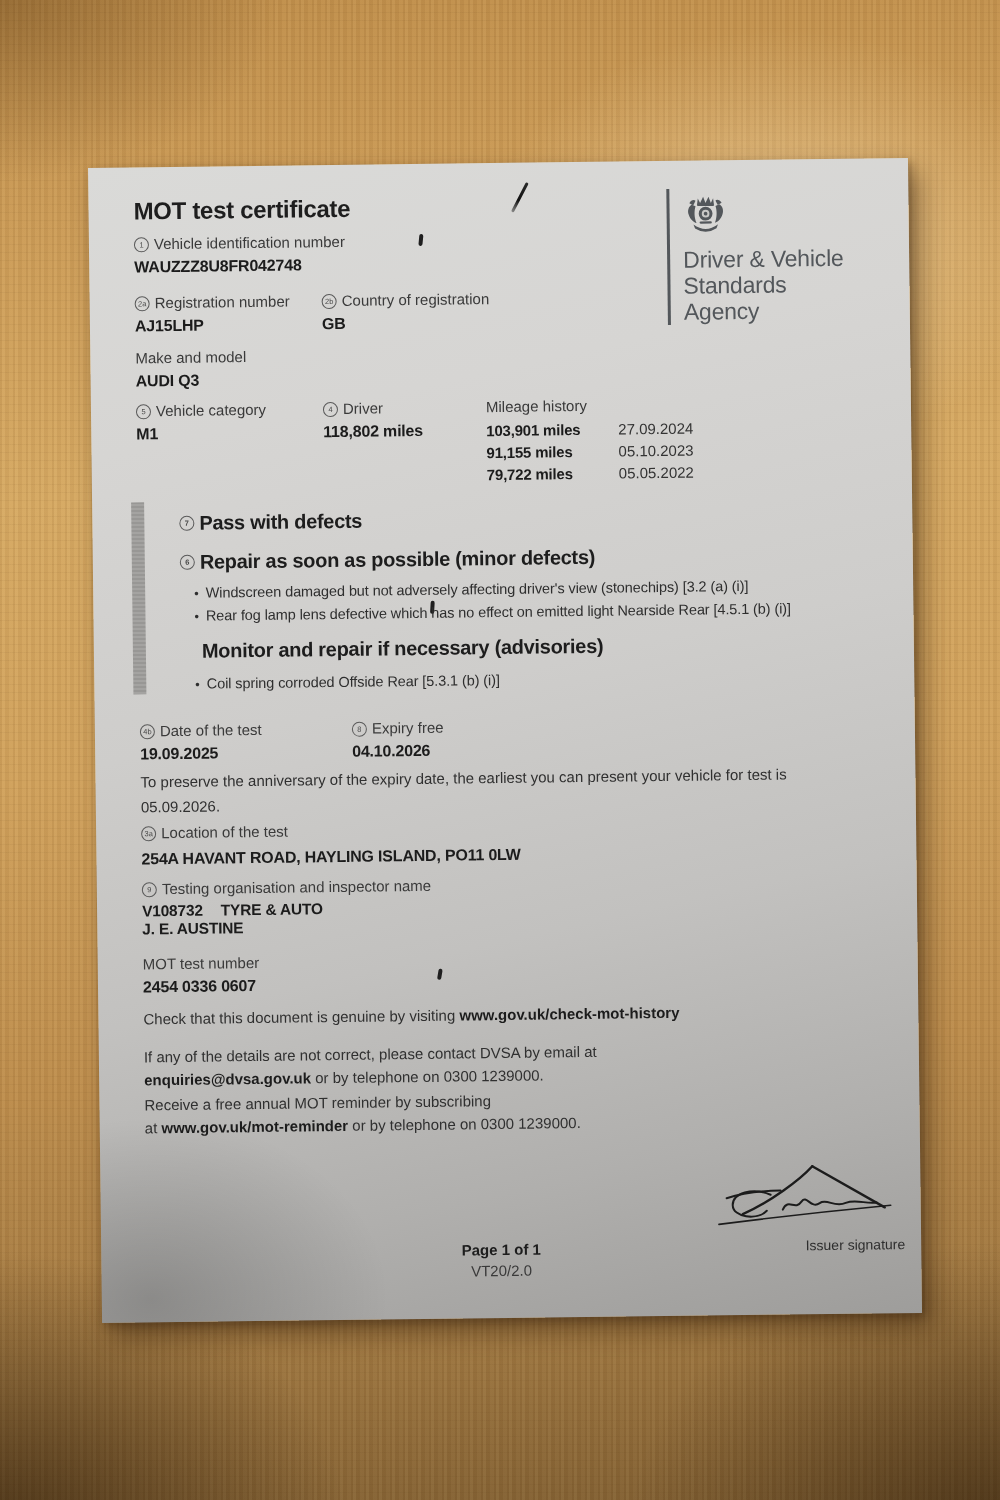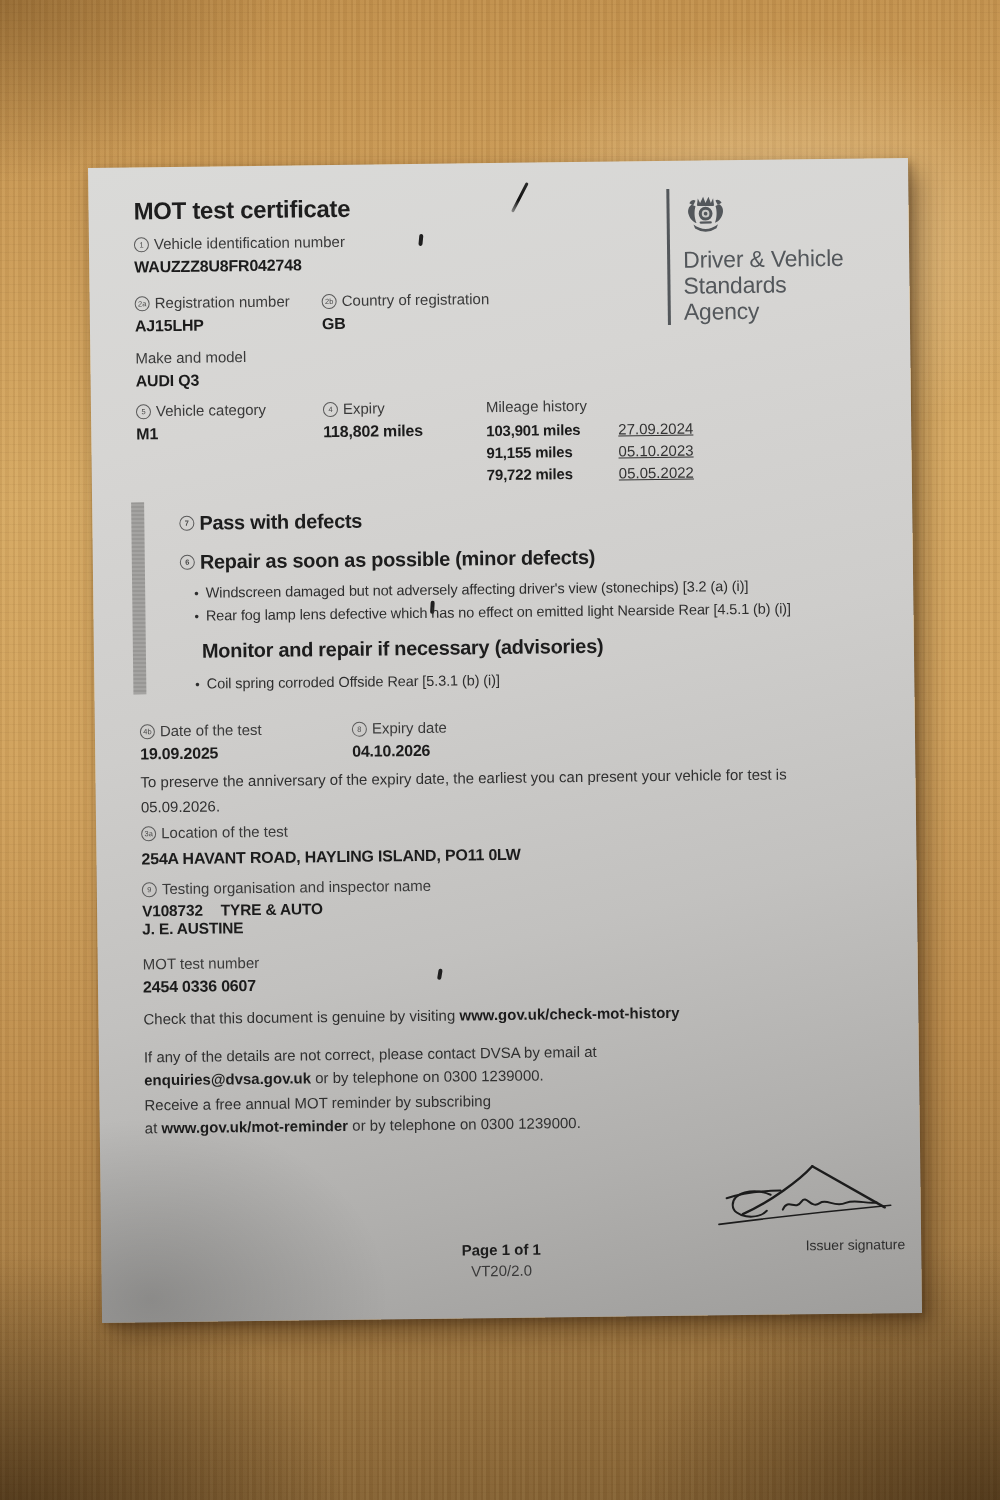--- a/index.html
+++ b/index.html
@@ -34,21 +34,21 @@
   .marker{
     display:inline-block;min-width:11px;height:13px;padding:0 1px;margin-right:5px;
     border:1px solid #5a5a5a;border-radius:8px;color:#4a4a4a;
     font-size:7.5px;line-height:13px;text-align:center;vertical-align:2px;letter-spacing:0;
   }
   .row{display:flex;}
   .col-1{width:187px;flex:none;}
   .col-2{width:163px;flex:none;}
   .hist-row{display:flex;font-size:15px;line-height:22px;}
   .hist-miles{font-weight:bold;color:#1c1c1c;width:132px;flex:none;letter-spacing:-0.2px;}
-  .hist-date{color:#333;text-decoration:underline;}
+  .hist-date{color:#333;}
   
   .grey-bar{
     position:absolute;left:39px;top:335px;width:13px;height:192px;
     background:repeating-linear-gradient(0deg,#a4a3a1 0 2px,#989795 2px 4px);
   }
   .defects{margin-left:42px;}
   .sec-heading{font-size:20px;font-weight:bold;color:#1d1d1d;line-height:24px;letter-spacing:-0.3px;}
   .sec-heading .marker{vertical-align:4px;}
   .bullets{margin:8px 0 0 14px;padding:0;list-style:none;}
   .bullets li{font-size:14.5px;line-height:22px;color:#2e2e2e;letter-spacing:-0.1px;}
@@ -140,21 +140,21 @@
 
     <div class="row" style="margin-top:10px;">
       <div class="col-1">
         <div class="label">
           <span class="marker">5</span><span>Vehicle category</span>
         </div>
         <div class="value">M1</div>
       </div>
       <div class="col-2">
         <div class="label">
-          <span class="marker">4</span><span>Expiry</span>
+          <span class="marker">4</span><span>Driver</span>
         </div>
         <div class="value">118,802 miles</div>
       </div>
       <div>
         <div class="label">Mileage history</div>
         <div style="margin-top:3px;">
           <div class="hist-row">
             <span class="hist-miles">103,901 miles</span>
             <span class="hist-date">27.09.2024</span>
           </div>
@@ -189,21 +189,21 @@
 
     <div class="row" style="margin-top:25px;">
       <div style="width:212px;flex:none;">
         <div class="label">
           <span class="marker">4b</span><span>Date of the test</span>
         </div>
         <div class="value">19.09.2025</div>
       </div>
       <div>
         <div class="label">
-          <span class="marker">8</span><span>Expiry date</span>
+          <span class="marker">8</span><span>Expiry free</span>
         </div>
         <div class="value">04.10.2026</div>
       </div>
     </div>
 
     <div class="para" style="margin-top:5px;">To preserve the anniversary of the expiry date, the earliest you can present your vehicle for test is 05.09.2026.</div>
 
     <div style="margin-top:4px;">
       <div class="label">
         <span class="marker">3a</span><span>Location of the test</span>

